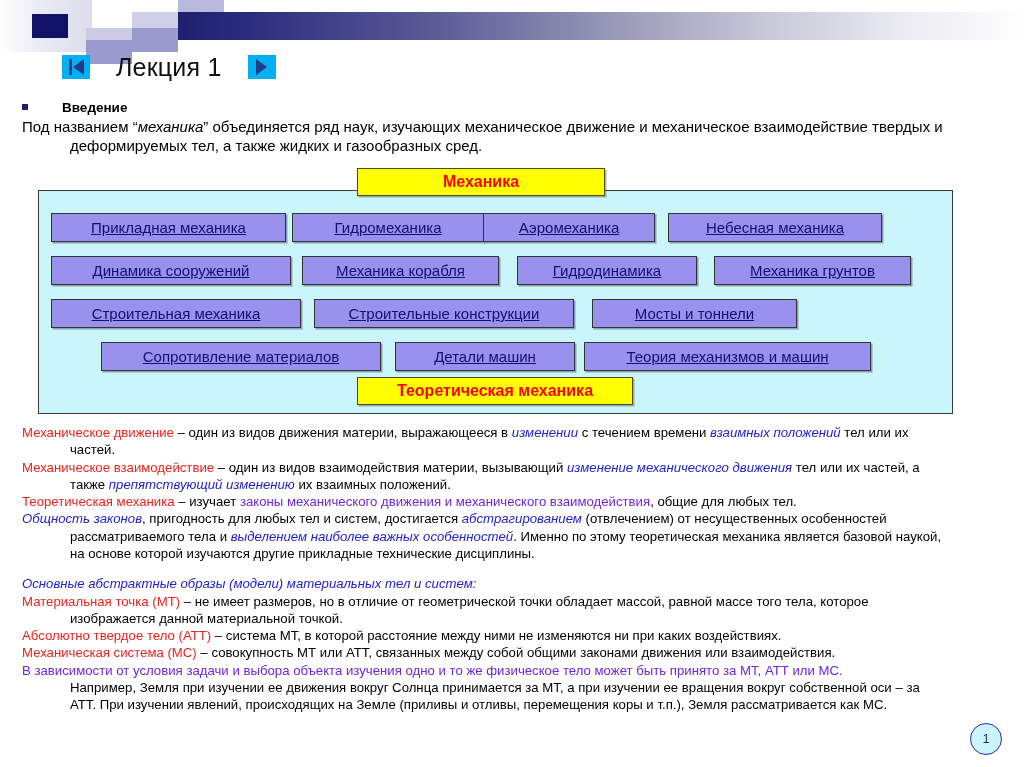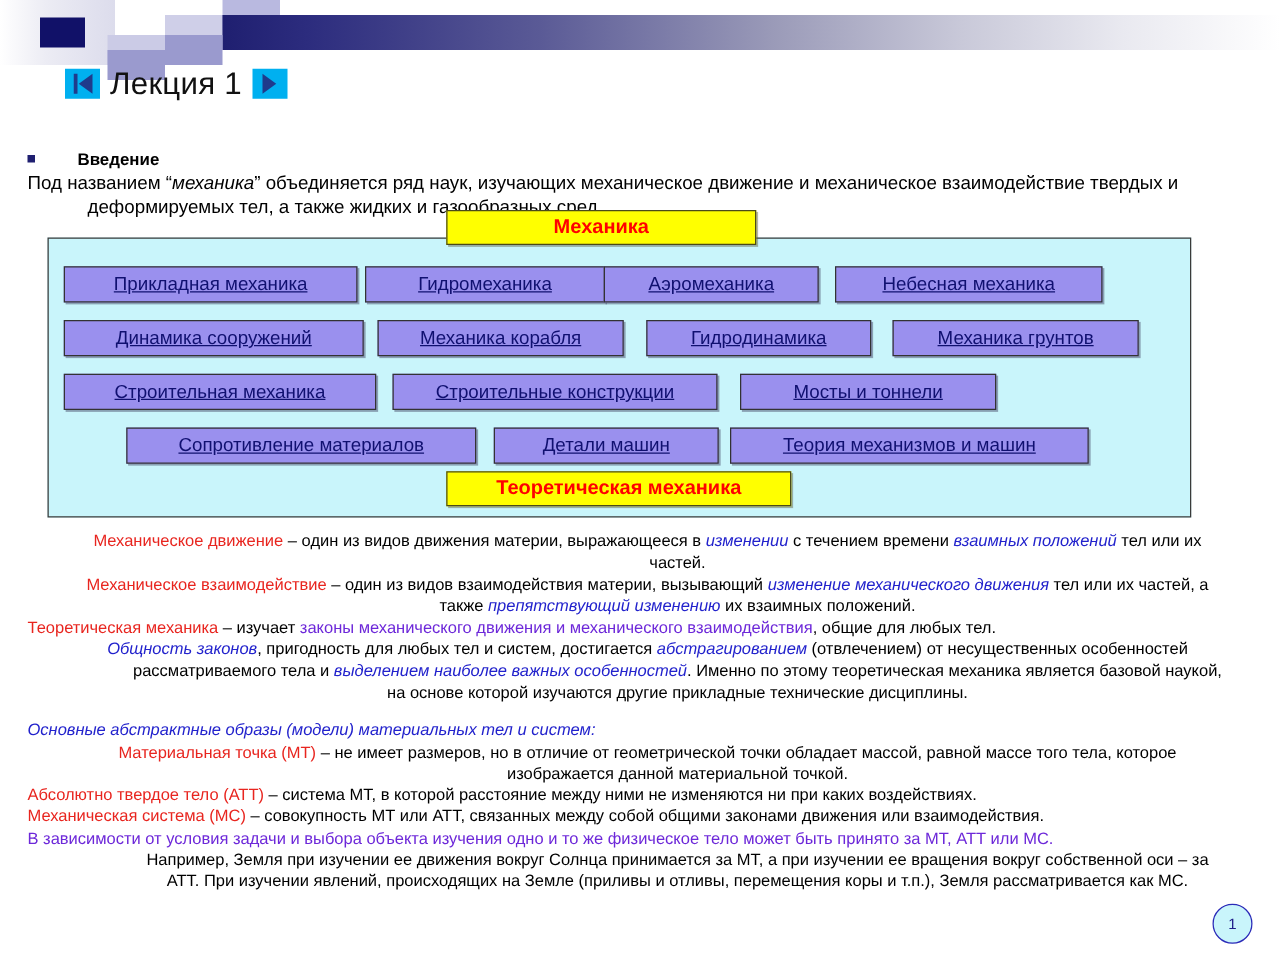--- a/index.html
+++ b/index.html
@@ -31,25 +31,25 @@
   #deco-fade-left {
     position: absolute;
     left: 0; top: 0;
     width: 92px; height: 52px;
     background: linear-gradient(to right, #ffffff 0%, #ececf4 40%, #dcdcec 100%);
   }
 
   
   #title-row {
     position: absolute;
-    left: 52px; top: 50px;
+    left: 62px; top: 50px;
     height: 34px;
     display: flex;
     align-items: center;
-    gap: 8px;
+    gap: 26px;
     justify-content: center;
   }
   .nav-btn {
     width: 28px; height: 24px;
     background: #00b0f0;
     display: flex;
     align-items: center;
     justify-content: center;
     flex: none;
   }
@@ -81,21 +81,20 @@
   #intro-block {
     position: absolute;
     left: 22px; top: 100px;
     width: 988px;
   }
   .bullet-line {
     display: flex;
     align-items: baseline;
     gap: 0;
     margin-bottom: 2px;
-    margin-top: 20px;
   }
   .sq-bullet {
     width: 6px; height: 6px;
     background: #1f1f70;
     display: inline-block;
     margin-right: 34px;
     position: relative;
     top: -2px;
     flex: none;
   }
@@ -156,21 +155,21 @@
   
   #body-text {
     position: absolute;
     left: 22px; top: 424px;
     width: 992px;
     font-size: 13.2px;
     line-height: 1.31;
     color: #000000;
   }
   .para { margin-bottom: 0px; }
-  .hang { padding-left: 0; text-align: center; }
+  .hang { padding-left: 0; }
   .hang .l2 { display: block; padding-left: 48px; }
   .red { color: #e8251f; }
   .blue { color: #6d28d9; }
   .blue-i { color: #2222cc; font-style: italic; }
   .spacer { height: 13px; }
 
   
   #page-number {
     position: absolute;
     right: 22px; bottom: 12px;

